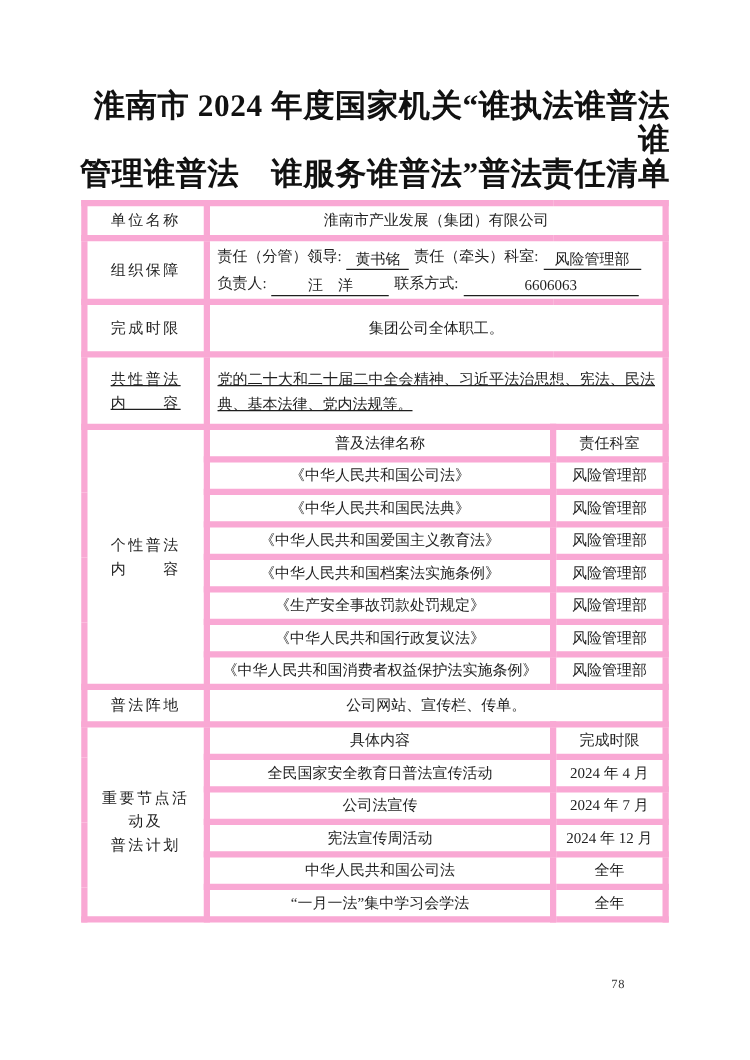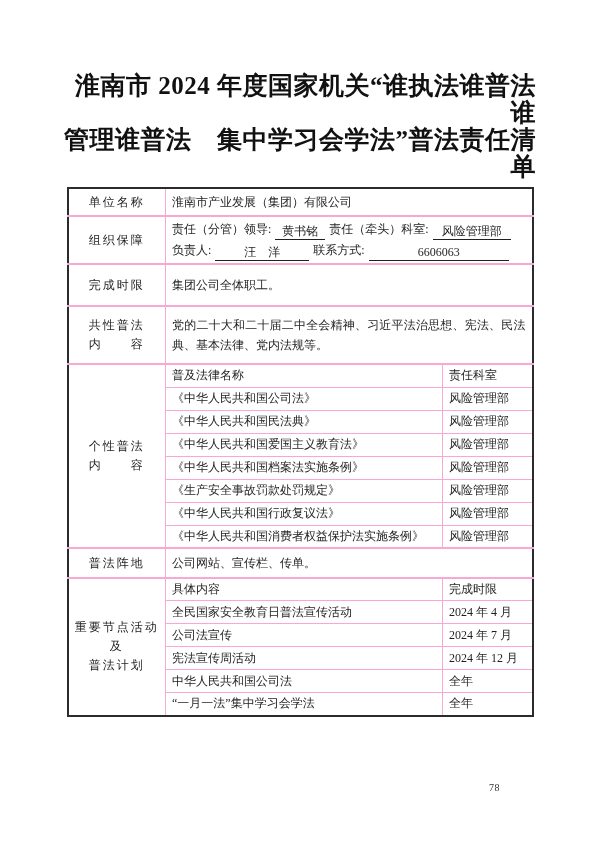--- a/index.html
+++ b/index.html
@@ -29,43 +29,43 @@
   table.main {
     border-collapse: collapse;
     table-layout: fixed;
     width: 465px;
     margin: 7px auto 0 auto;
     font-size: 12px;
     color: #1f1f1f;
     border: 2px solid #2b2b2b;
   }
   table.main td {
-    border: 1px solid #f9a8d4;
+    border: 5px solid #f9a8d4;
     vertical-align: middle;
     padding: 2px 6px;
     overflow: hidden;
   }
   tr.thick > td { border-top-width: 2px; }
 
   col.c-label { width: 98px; }
   col.c-main  { width: 277px; }
   col.c-side  { width: 90px; }
 
   td.lbl {
     text-align: center;
     letter-spacing: 2px;
     line-height: 19px;
   }
-  td.center { }
+  td.center { text-align: center; }
   td.just   { text-align: justify; text-justify: inter-ideograph; line-height: 20px; padding: 3px 8px; }
 
   tr.r-unit   { height: 28px; }
   tr.r-org    { height: 43px; }
   tr.r-target { height: 42px; }
-  tr.r-common { height: 58px; }
+  tr.r-common { height: 58px; text-decoration: underline; }
   tr.r-sub    { height: 23px; }
   tr.r-zhendi { height: 30px; }
   tr.r-subhdr { height: 22px; }
 
   .org-cell { line-height: 21px; padding: 2px 4px; }
   .u {
     display: inline-block;
     border-bottom: 1px solid #1f1f1f;
     text-align: center;
     line-height: 15px;
@@ -87,21 +87,21 @@
     text-align: center;
   }
 </style>
 </head>
 <body>
 
 <div class="page">
 
   <div class="title-block">
     <div>淮南市 2024 年度国家机关“谁执法谁普法　谁</div>
-    <div>管理谁普法　集中学习会学法”普法责任清单</div>
+    <div>管理谁普法　谁服务谁普法”普法责任清单</div>
   </div>
 
   <table class="main">
     <colgroup>
       <col class="c-label">
         <col class="c-main">
         <col class="c-side">
     </colgroup>
 
     <tbody>

